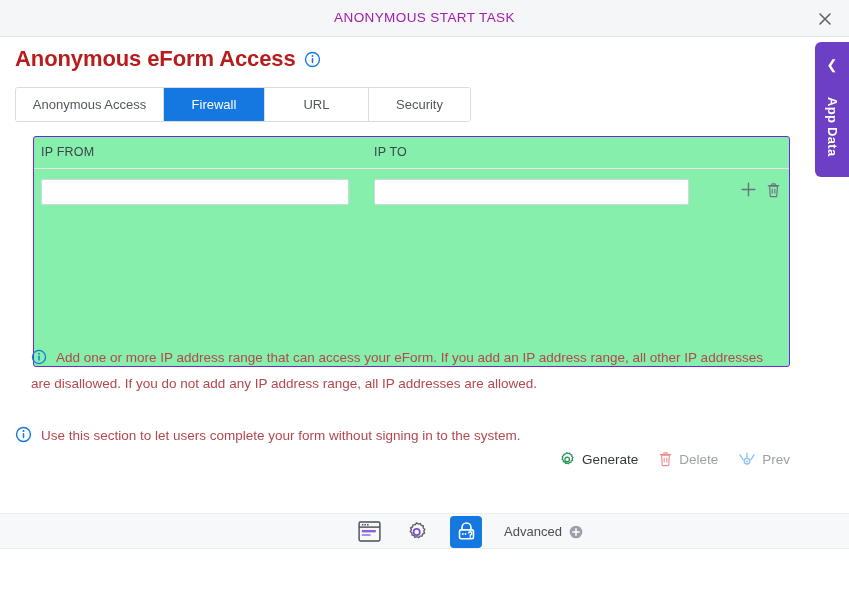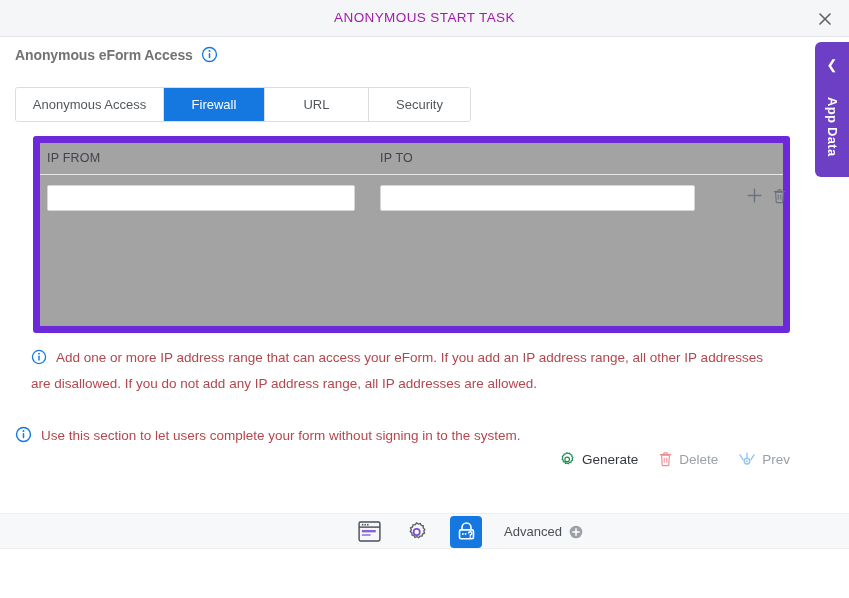--- a/index.html
+++ b/index.html
@@ -48,23 +48,23 @@
 
   
   .page-head {
     position: absolute;
     left: 15px; top: 46px;
     display: flex;
     align-items: center;
     gap: 8px;
   }
   .page-title {
-    font-size: 14px;
+    font-size: 22px;
     font-weight: bold;
-    color: #737373;
+    color: #b91c1c;
     letter-spacing: -.1px;
   }
   .info-dot { display:block; }
 
   
   .tabs {
     position: absolute;
     left: 15px; top: 87px;
     height: 33px;
     display: flex;
@@ -92,24 +92,24 @@
   .tab.w4 { width: 101px; }
   .tab.active {
     background: #1478e0;
     color: #ffffff;
   }
 
   
   .grid-panel {
     position: absolute;
     left: 33px; top: 136px;
-    width: 757px; height: 197px;
-    border: 7px solid #6d28d9;
+    width: 757px; height: 231px;
+    border: 1px solid #6d28d9;
     border-radius: 3px;
-    background: #a3a3a3;
+    background: #86efac;
     box-sizing: border-box;
   }
   .grid-head {
     position: relative;
     height: 31px;
     border-bottom: 1px solid #e6e8ea;
   }
   .grid-head .col {
     position: absolute;
     top: 8px;

